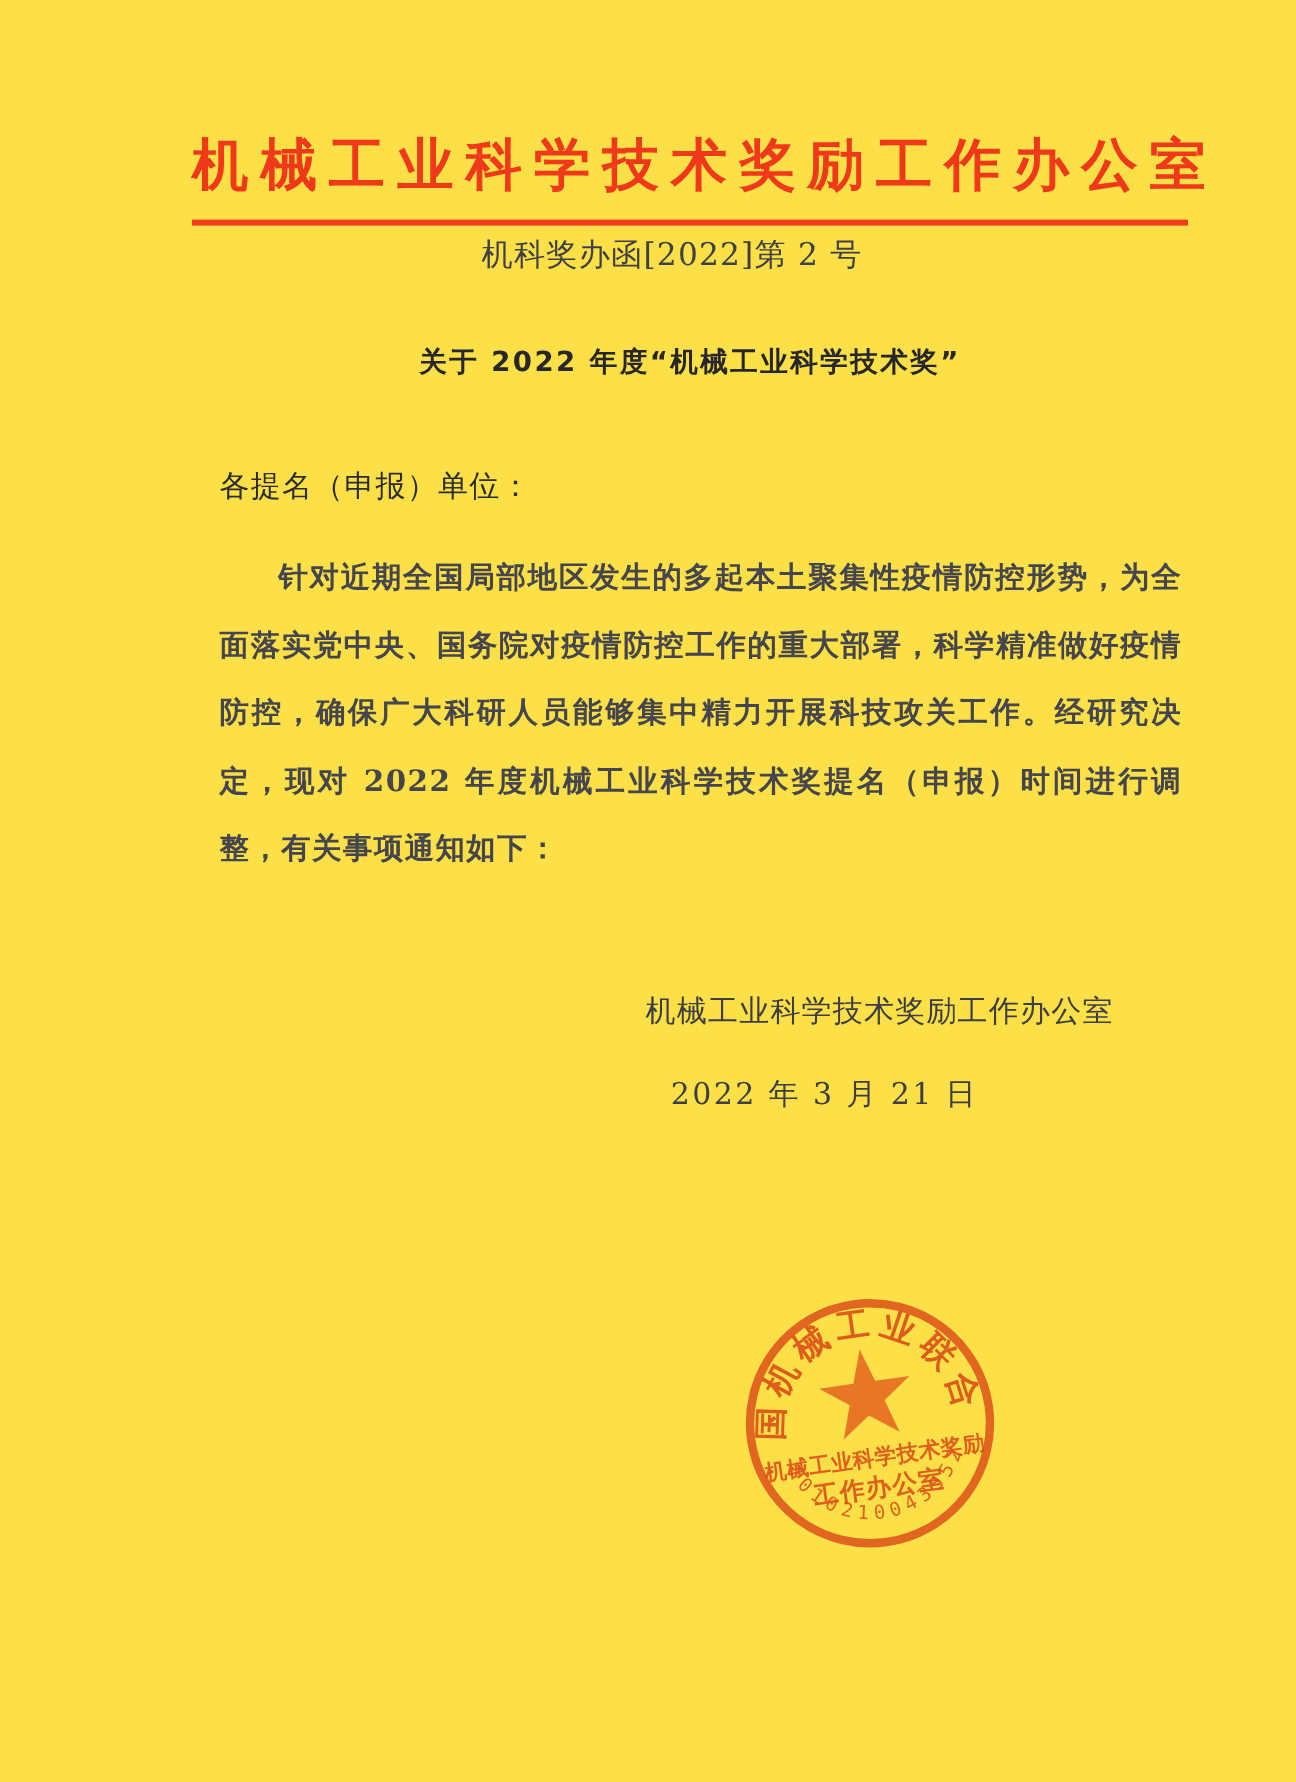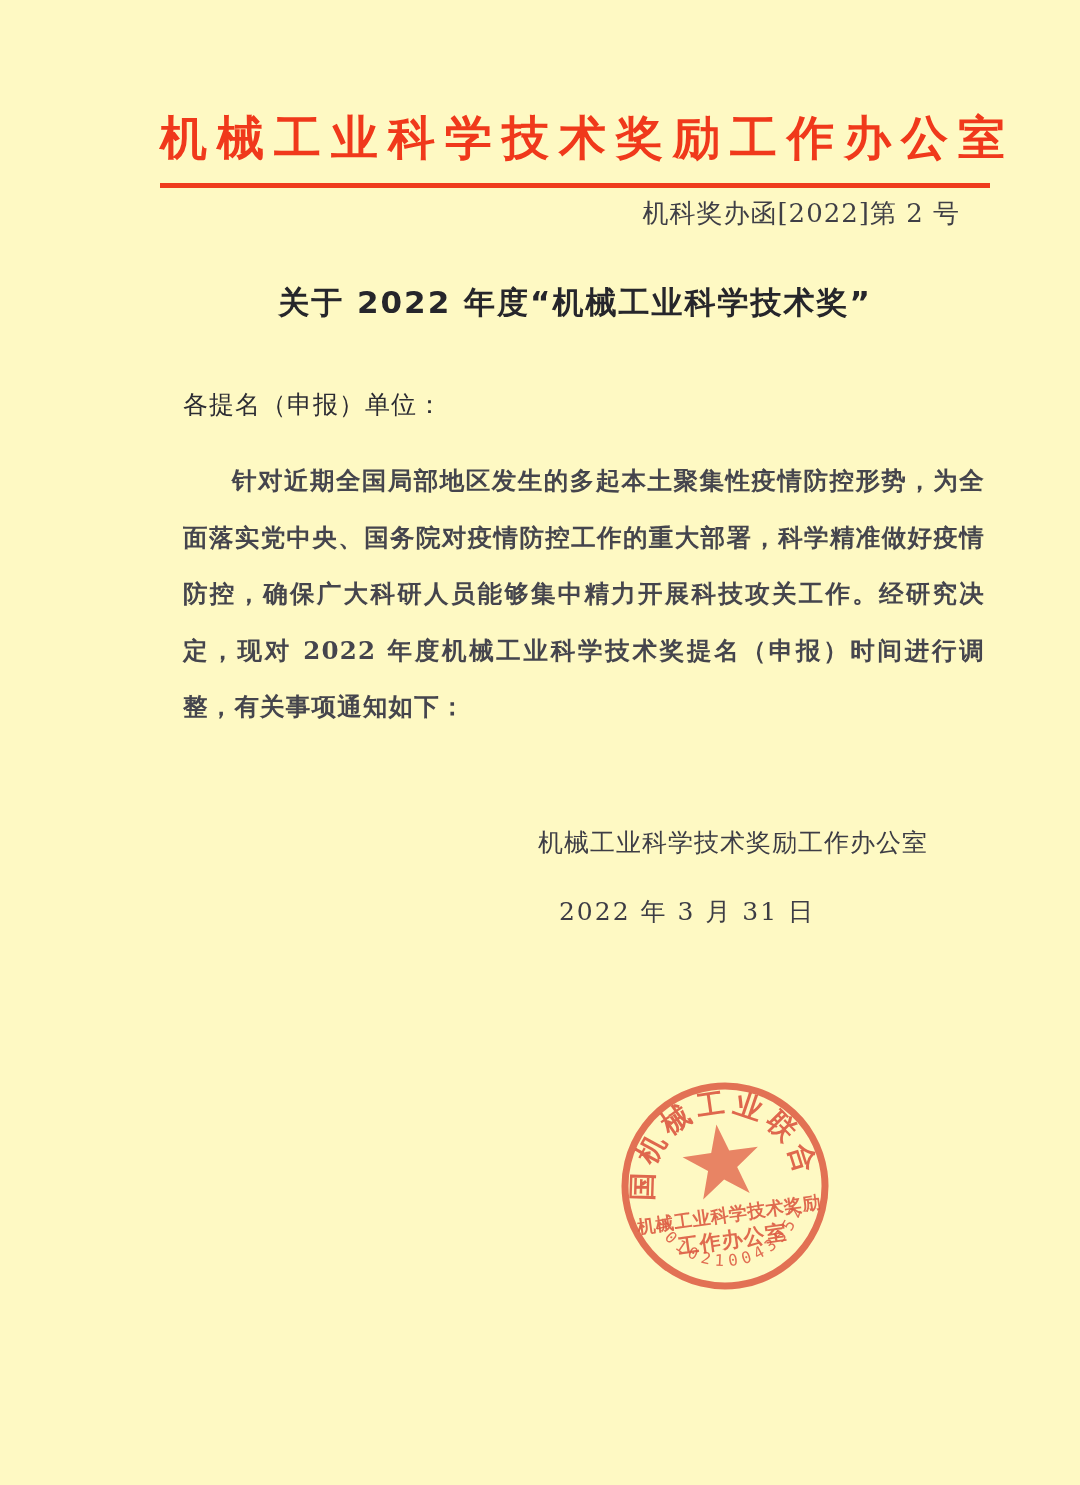--- a/index.html
+++ b/index.html
@@ -1,21 +1,21 @@
 <!DOCTYPE html>
 <html><head>
 <meta charset="utf-8">
 <style>
   html, body { margin: 0; padding: 0; background: #ffffff; }
   .page {
     position: relative;
     width: 1080px;
     height: 1485px;
     margin: 0 auto;
-    background: #fef9c3;
+    background: #fde047;
     overflow: hidden;
     font-family: "DejaVu Serif", "Liberation Serif", serif;
   }
   .content {
     margin-left: 160px;
     margin-right: 90px; 
   }
   .letterhead-title {
     padding-top: 106px;
     text-align: center;
@@ -27,33 +27,33 @@
     color: #f0391b;
     white-space: nowrap;
   }
   .letterhead-rule {
     margin-top: 13px;
     height: 5px;
     background: #ef3c1d;
   }
   .doc-number {
     margin-top: 9px;
-    text-align: right;
+    text-align: center;
     padding-right: 30px;
     font-size: 26px;
     line-height: 32px;
     color: #3f3f46;
     letter-spacing: 1px;
   }
   .notice-title {
     margin: 48px 0 0 0;
     text-align: center;
     font-family: "DejaVu Sans", "Liberation Sans", sans-serif;
     font-weight: 700;
-    font-size: 31px;
+    font-size: 23px;
     line-height: 50px;
     letter-spacing: 2px;
     color: #26262b;
   }
   .salutation {
     margin: 62px 0 0 23px;
     font-size: 25px;
     line-height: 32px;
     font-weight: normal;
     color: #2c2c33;
@@ -145,21 +145,21 @@
     </h2>
 
     <div class="salutation">各提名（申报）单位：</div>
 
     <div class="body-text">
       <p class="para first">针对近期全国局部地区发生的多起本土聚集性疫情防控形势，为全面落实党中央、国务院对疫情防控工作的重大部署，科学精准做好疫情防控，确保广大科研人员能够集中精力开展科技攻关工作。经研究决定，现对 2022 年度机械工业科学技术奖提名（申报）时间进行调整，有关事项通知如下：</p>
     </div>
 
     <div class="signature-office">机械工业科学技术奖励工作办公室</div>
 
-    <div class="signature-date">2022 年 3 月 31 日</div>
+    <div class="signature-date">2022 年 3 月 21 日</div>
   </div>
 
   <svg class="seal" viewBox="0 0 240 240" xmlns="http://www.w3.org/2000/svg">
     <defs>
       <path id="sealArcTop" d="M 49.5 138.9 A 73 73 0 1 1 190.5 138.9" fill="none"></path>
       <path id="sealArcBottom" d="M 44.8 147.4 A 80 80 0 0 0 195.2 147.4" fill="none"></path>
     </defs>
 
     <circle cx="120" cy="120" r="100" fill="none" stroke="#dc4f48" stroke-width="7" opacity="0.9"></circle>
 

